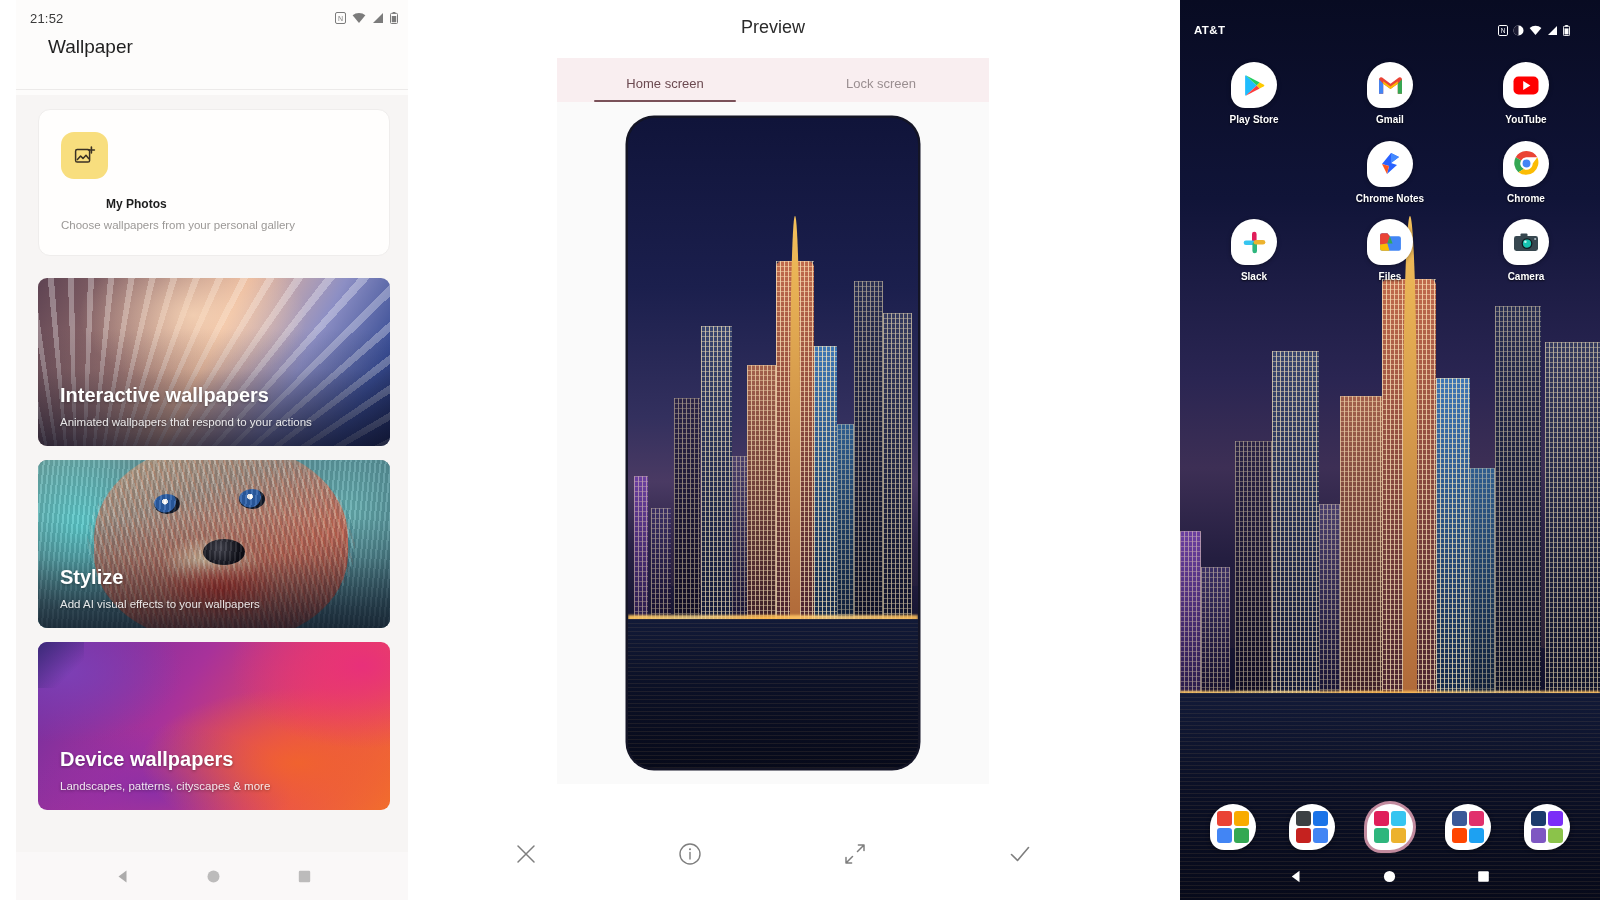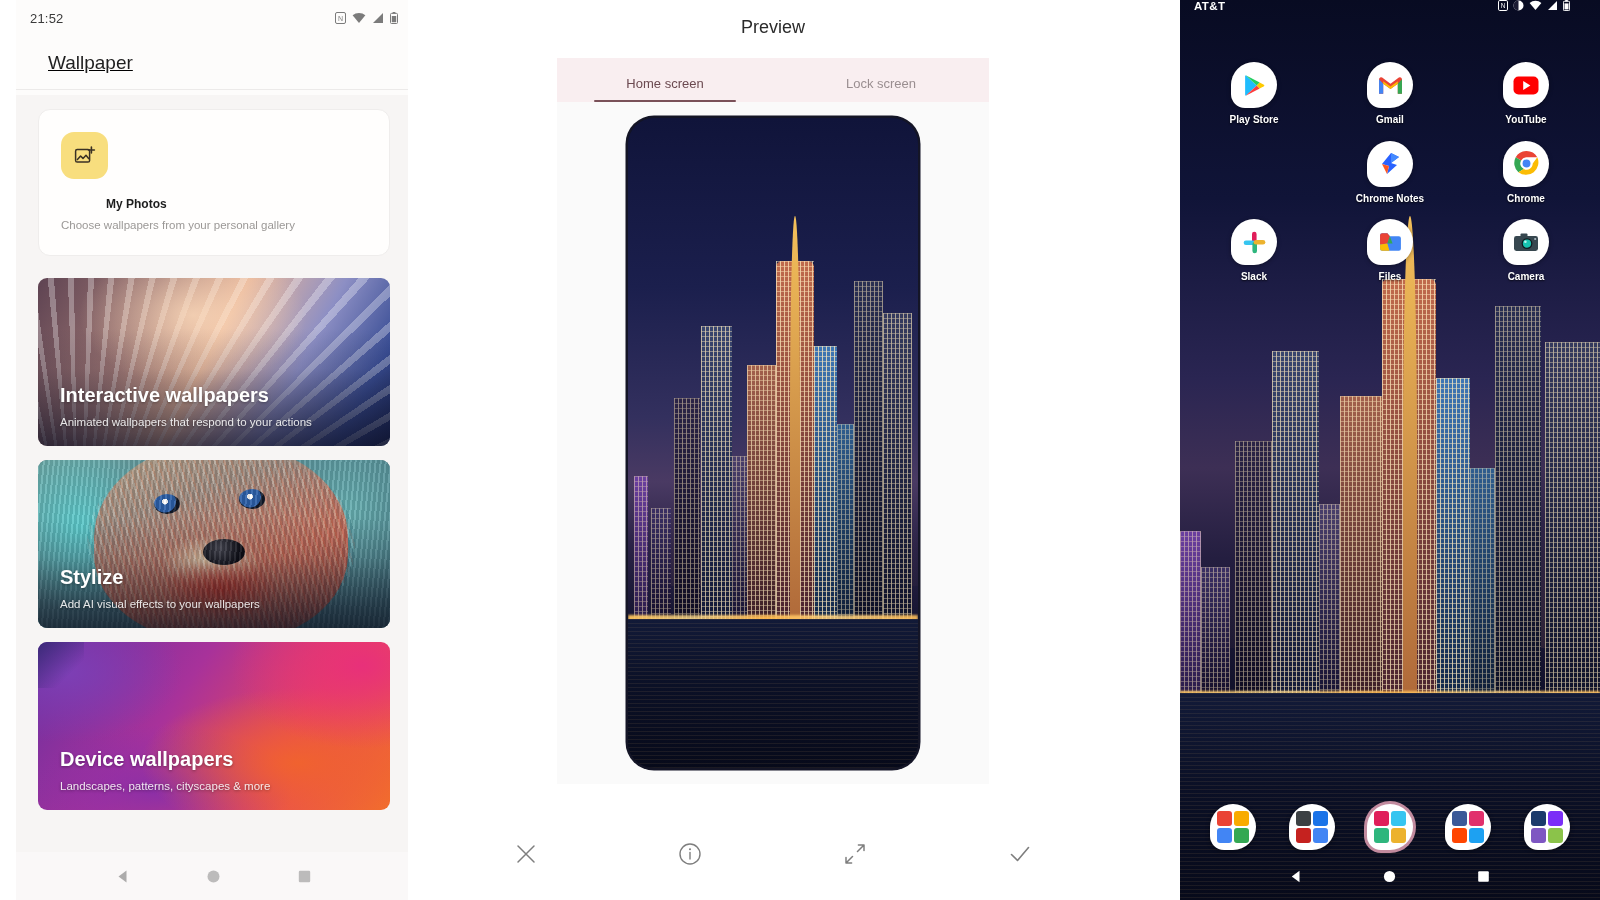--- a/index.html
+++ b/index.html
@@ -18,22 +18,22 @@
   #left-statusbar {
     height:36px; display:flex; align-items:center;
     justify-content:space-between; padding:0 14px;
     background:#fdfcfb;
   }
   #left-statusbar .clock { font-size:13px; color:#3a3a3a; letter-spacing:.2px; }
   #left-statusbar .sys-icons { display:flex; align-items:center; gap:6px; }
   .sysicon { display:block; opacity:.72; }
 
   #left-appbar {
-    height:54px; display:flex; align-items:center; padding:0 32px;
-    background:#fdfcfb; border-bottom:1px solid #eceae9;text-decoration:underline;
+    height:54px; display:flex; align-items:flex-start; padding:0 32px;
+    background:#fdfcfb; border-bottom:1px solid #eceae9;
   }
   #left-appbar .title { font-size:19px; color:#1f1f1f; }
 
   #left-content {
     position:absolute; top:95px; left:0; right:0; bottom:48px;
     background:#f7f5f4; padding:14px 22px 0 22px;
   }
 
   
   .photos-card {
@@ -226,21 +226,21 @@
   .act { opacity:.66; cursor:pointer; }
 
   
   #right-panel {
     position:absolute; left:1180px; top:0; width:420px; height:900px;
     overflow:hidden; background:#070a1a;
   }
   #right-panel .city-sky { background:linear-gradient(to bottom,#080b22 0%,#101438 22%,#2a2552 42%,#3d2f55 52%,#241e40 62%,#12122c 76%,#07081a 100%); }
   #r-statusbar {
     position:absolute; top:0; left:0; right:16px; height:36px; z-index:20;
-    display:flex; align-items:flex-start; justify-content:space-between;
+    display:flex; align-items:flex-end; justify-content:space-between;
     padding:0 14px; color:#fff;
   }
   #r-statusbar .carrier { font-size:11.5px; font-weight:bold; letter-spacing:.4px; }
   #r-statusbar .sys-icons { display:flex; align-items:center; gap:5px; }
 
   #app-grid {
     position:absolute; top:62px; left:0; right:0; z-index:15;
     padding:0 6px;
   }
   .arow { display:flex; margin-bottom:14px; }

